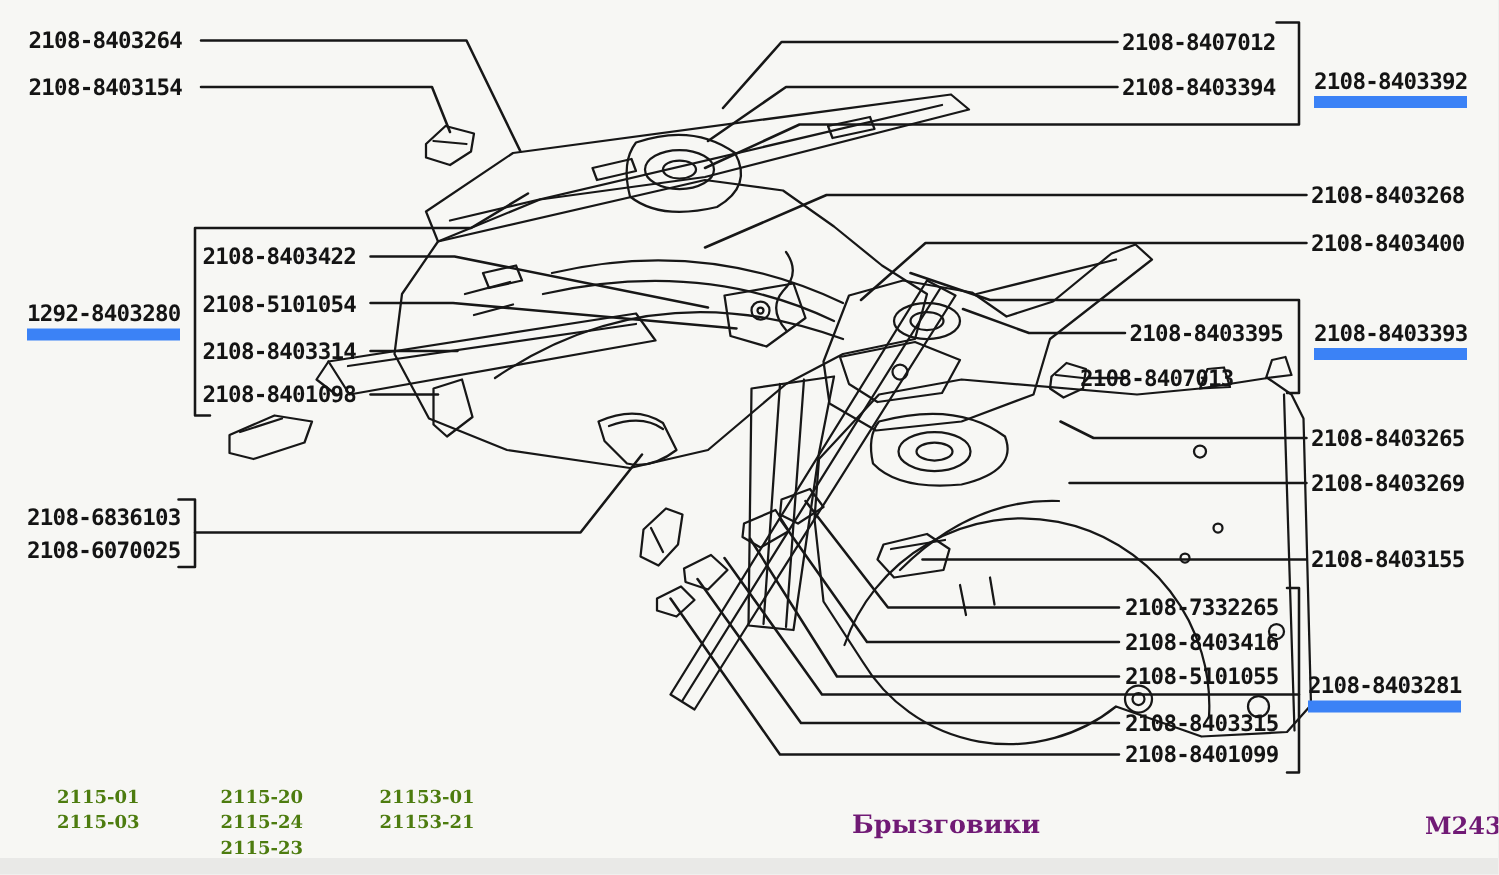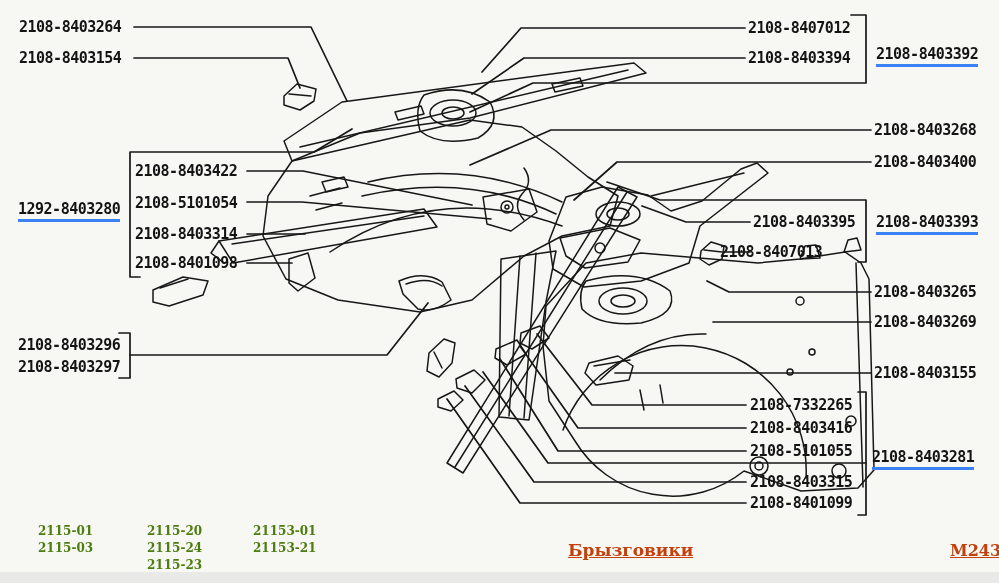--- a/index.html
+++ b/index.html
@@ -11,34 +11,33 @@
     font-family:"DejaVu Sans Mono", monospace;
   }
   #lineart{position:absolute;left:0;top:0;}
   .callout{
     position:absolute;
     font:bold 15px/18px "DejaVu Sans Mono", monospace;
     color:#141414;
     letter-spacing:-0.5px;
     white-space:nowrap;
   }
-  .callout.u{ border-bottom:3px solid #3b82f6; padding-bottom:1px; }
+  .callout.u{ border-bottom:8px solid #3b82f6; padding-bottom:1px; }
   .footnum{
     position:absolute;
     font:bold 12px/15px "DejaVu Serif", serif;
     color:#4d7c0f;
     letter-spacing:0px;
     white-space:nowrap;
   }
   .caption{
     position:absolute;
     font:bold 17px/20px "DejaVu Serif", serif;
-    color:#c2410c;
+    color:#701a75;
     white-space:nowrap;
-    text-decoration:underline;
   }
 </style>
 </head>
 <body>
 
 <div id="page">
 
   <svg id="lineart" width="999" height="583" viewBox="0 0 999 583">
     <g fill="none" stroke="#171717" stroke-width="1.7" stroke-linejoin="round" stroke-linecap="round">
 
@@ -147,22 +146,22 @@
     </g>
   </svg>
 
   <div class="callout" style="left:19px;top:18px">2108-8403264</div>
   <div class="callout" style="left:19px;top:49px">2108-8403154</div>
   <div class="callout" style="left:135px;top:162px">2108-8403422</div>
   <div class="callout" style="left:135px;top:194px">2108-5101054</div>
   <div class="callout" style="left:135px;top:225px">2108-8403314</div>
   <div class="callout" style="left:135px;top:254px">2108-8401098</div>
   <div class="callout u" style="left:18px;top:200px">1292-8403280</div>
-  <div class="callout" style="left:18px;top:336px">2108-8403296</div>
-  <div class="callout" style="left:18px;top:358px">2108-8403297</div>
+  <div class="callout" style="left:18px;top:336px">2108-6836103</div>
+  <div class="callout" style="left:18px;top:358px">2108-6070025</div>
   <div class="callout" style="left:748px;top:19px">2108-8407012</div>
   <div class="callout" style="left:748px;top:49px">2108-8403394</div>
   <div class="callout u" style="left:876px;top:45px">2108-8403392</div>
   <div class="callout" style="left:874px;top:121px">2108-8403268</div>
   <div class="callout" style="left:874px;top:153px">2108-8403400</div>
   <div class="callout" style="left:753px;top:213px">2108-8403395</div>
   <div class="callout" style="left:720px;top:243px">2108-8407013</div>
   <div class="callout u" style="left:876px;top:213px">2108-8403393</div>
   <div class="callout" style="left:874px;top:283px">2108-8403265</div>
   <div class="callout" style="left:874px;top:313px">2108-8403269</div>

